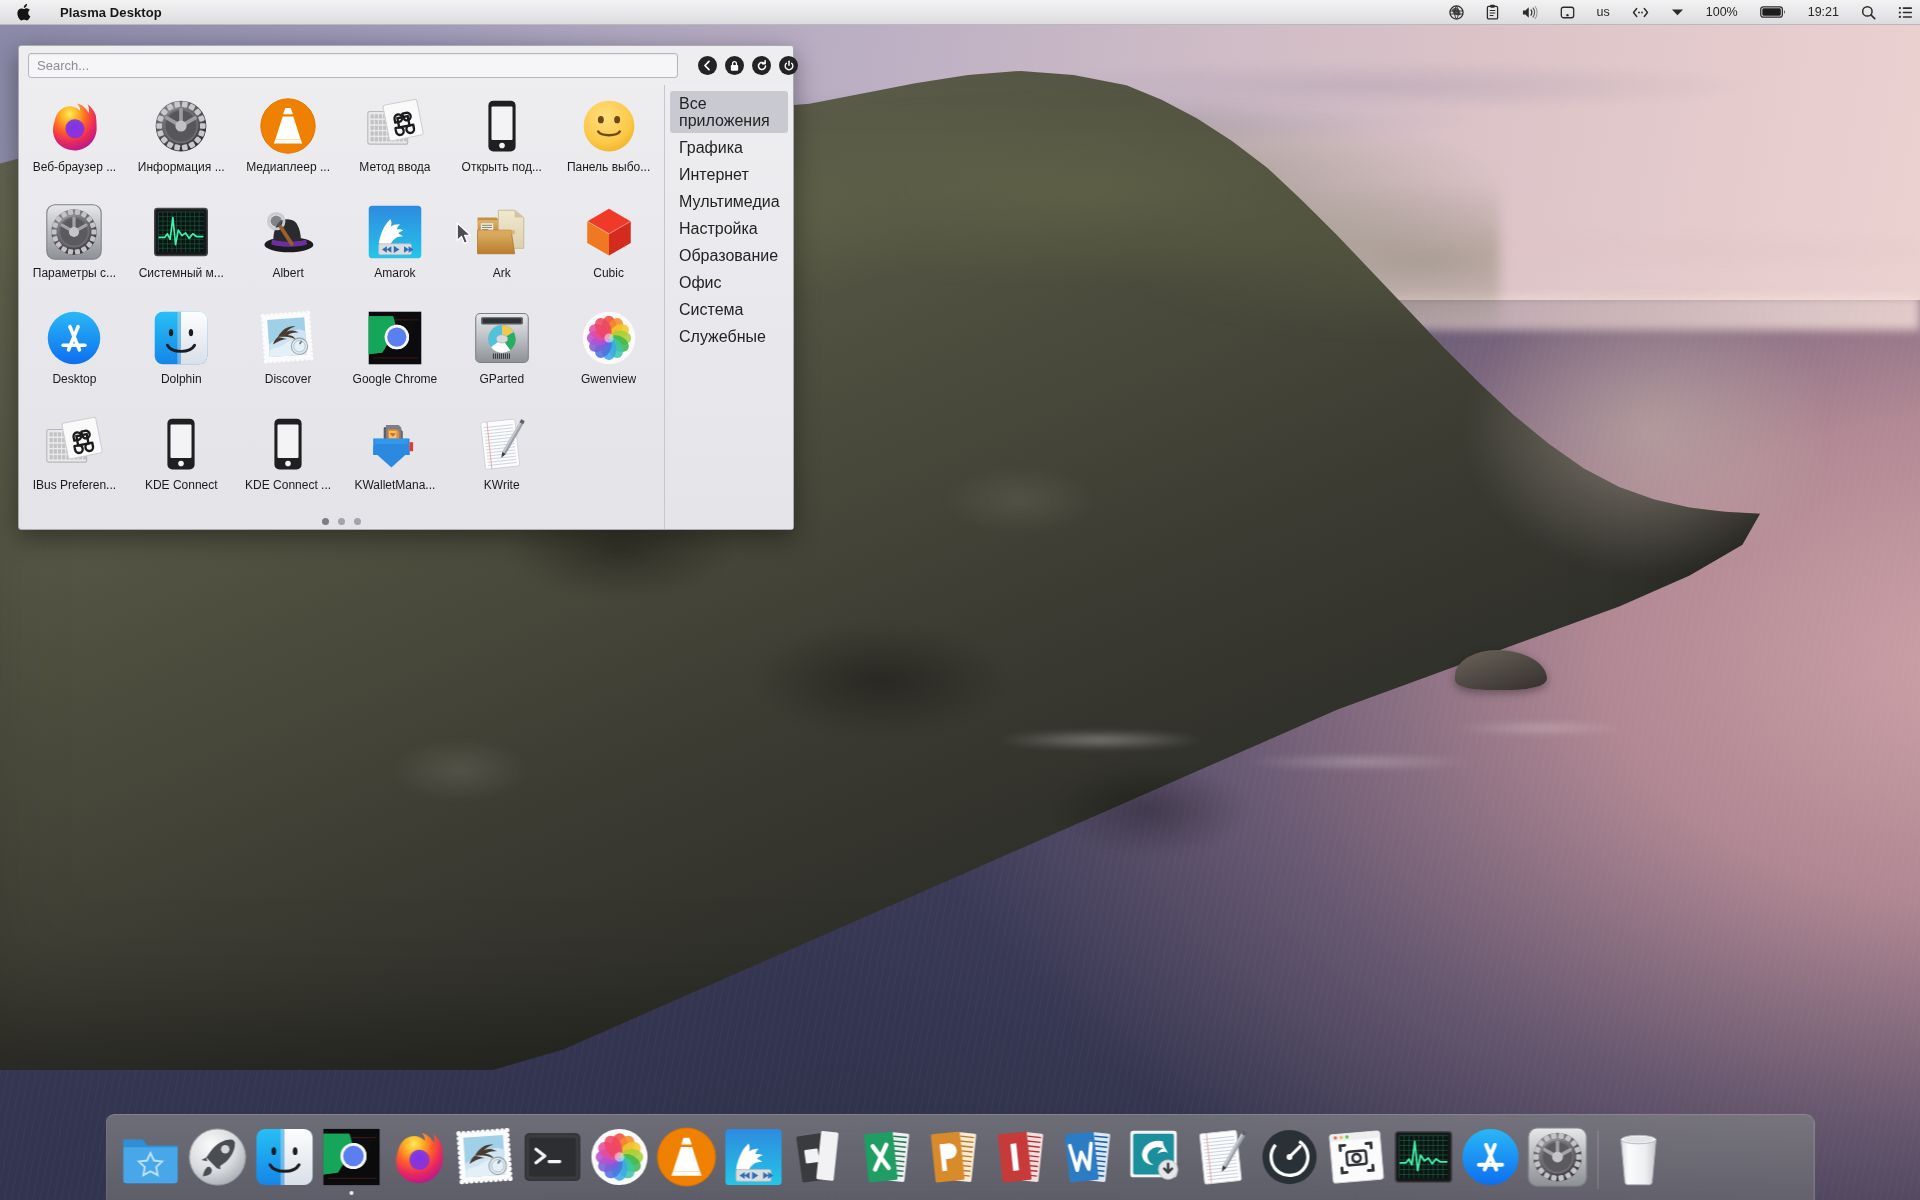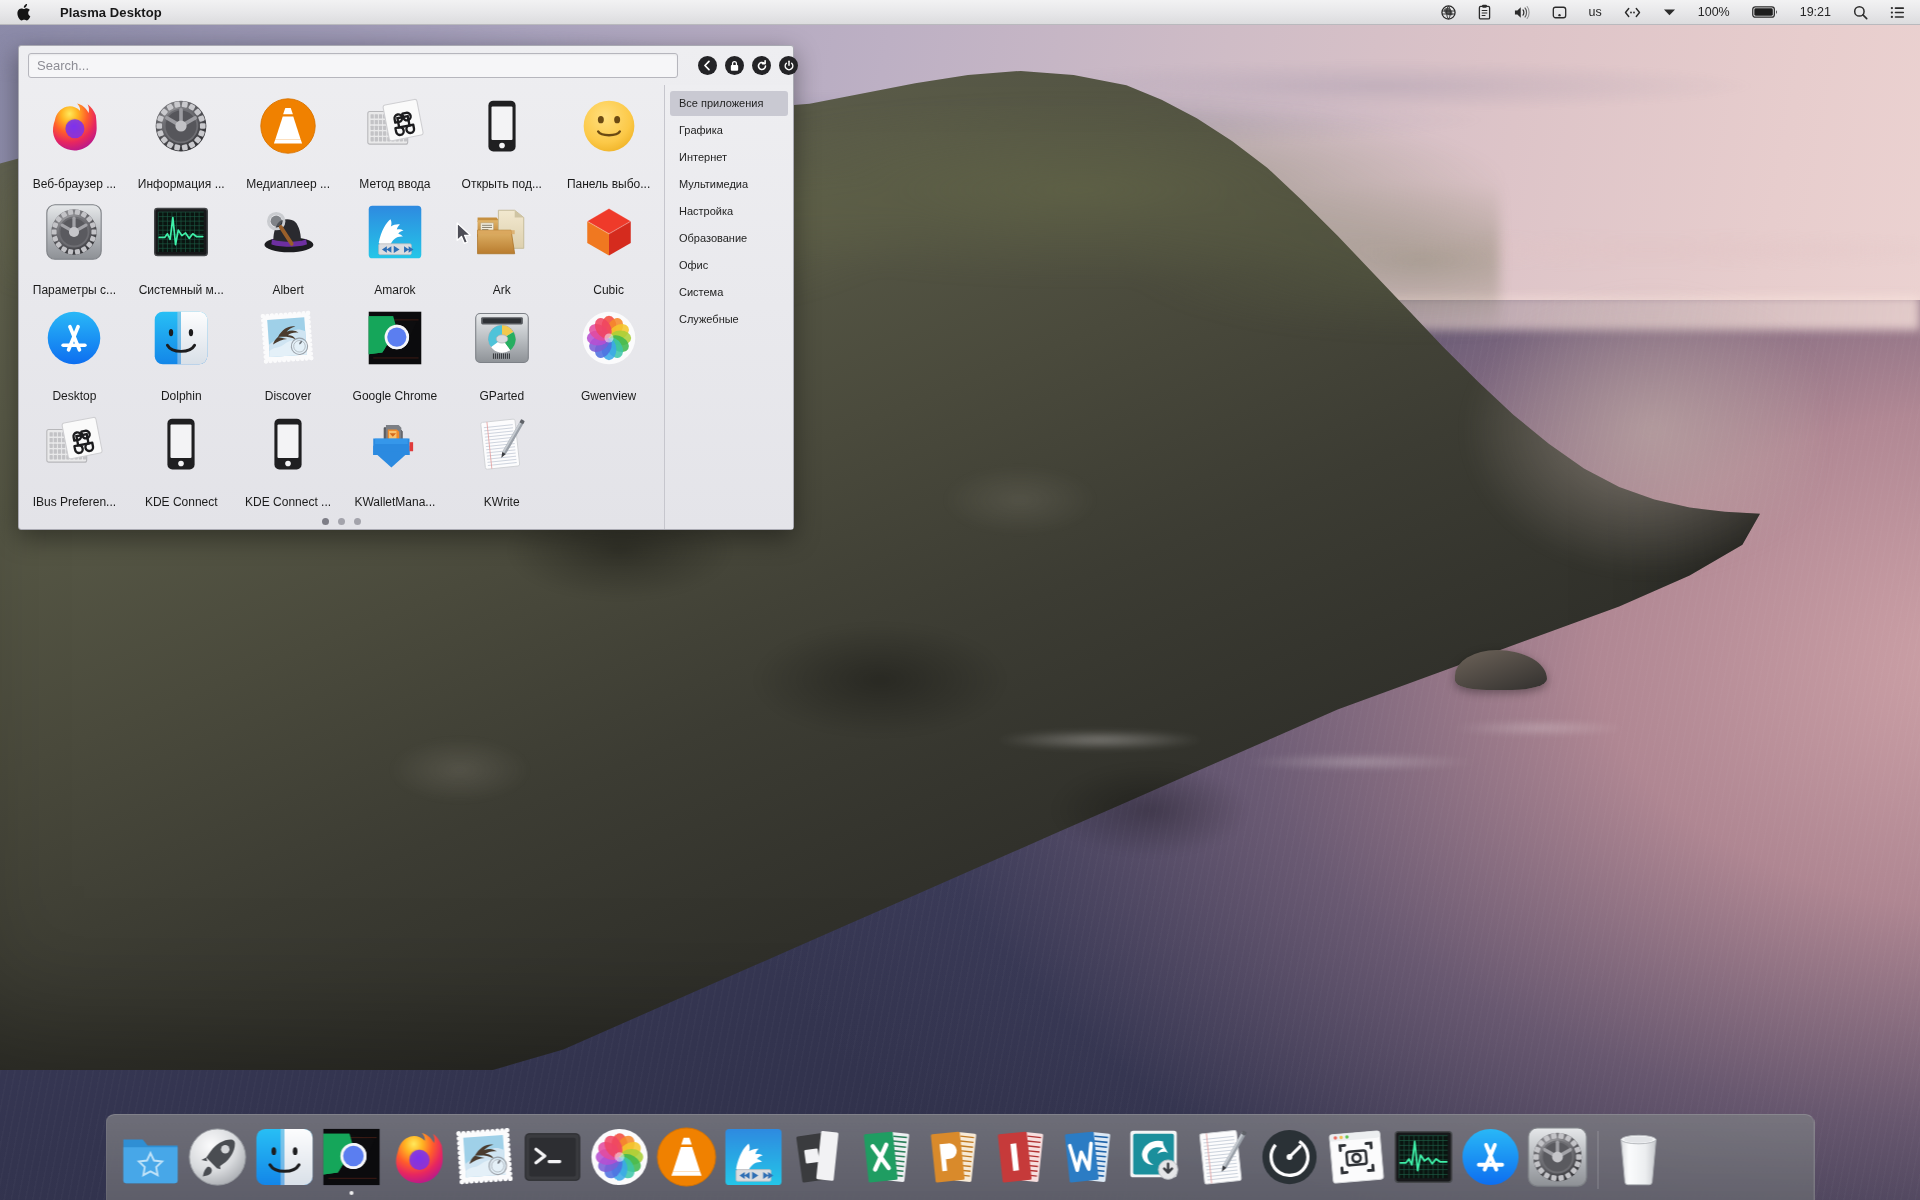--- a/index.html
+++ b/index.html
@@ -139,21 +139,21 @@
     font-size: 13px; color: #181818;
   }
   .mb-left { display: flex; align-items: center; gap: 12px; padding-left: 10px; }
   .mb-apple {
     width: 26px; height: 25px; display: flex; align-items: center; justify-content: center;
     font-size: 15px; color: #111;
   }
   .mb-title { font-weight: 600; font-size: 13px; padding: 0 12px; letter-spacing: .1px; }
   .mb-right {
     margin-left: auto; display: flex; align-items: center; gap: 8px;
-    padding-right: 8px; color: #262626;
+    color: #262626;
   }
   .mb-item {
     display: flex; align-items: center; justify-content: center;
     height: 25px; padding: 0 7px; font-size: 12.5px;
   }
   .mb-item svg { display: block; }
 
   
   #launcher {
     position: absolute; left: 18px; top: 45px; width: 776px; height: 485px;
@@ -197,42 +197,42 @@
   .lch-grid {
     flex: 1;
     display: grid;
     grid-template-columns: repeat(6, 1fr);
     grid-auto-rows: 106px;
     padding: 4px 2px 0 2px;
     align-content: start;
   }
   .app {
     display: flex; flex-direction: column; align-items: center;
-    justify-content: flex-start; gap: 22px; padding-top: 8px;
+    justify-content: flex-start; gap: 5px; padding-top: 8px;
     cursor: pointer; user-select: none;
   }
   .app-ico { width: 58px; height: 58px; position: relative; }
   .app-lbl {
     font-size: 12px; color: #1b1b1b; text-align: center;
     max-width: 104px; white-space: nowrap; overflow: hidden; text-overflow: ellipsis;
     line-height: 14px;
   }
   .lch-dots {
     height: 26px; display: flex; align-items: center; justify-content: center; gap: 9px;
   }
   .dot { width: 7px; height: 7px; border-radius: 50%; background: #a3a3ab; cursor: pointer; }
   .dot.on { background: #7d7d86; }
 
   .lch-cats {
     width: 128px; padding: 5px 0 0 0;
     display: flex; flex-direction: column;
     background: linear-gradient(to bottom, #eeeef1, #e4e4e9);
   }
   .cat {
-    padding: 4px 9px; font-size: 11px; color: #232323;
+    padding: 4px 9px; font-size: 16px; color: #232323;
     cursor: pointer; line-height: 17px;
     margin: 1px 5px; border-radius: 3px;
   }
   .cat.sel { background: #c9c9d2; }
 
   
   #dock {
     position: absolute; left: 50%; transform: translateX(-50%);
     bottom: 0; width: 1709px; height: 86px;
     background: linear-gradient(to bottom, rgba(124,124,130,.80), rgba(104,104,112,.82));

